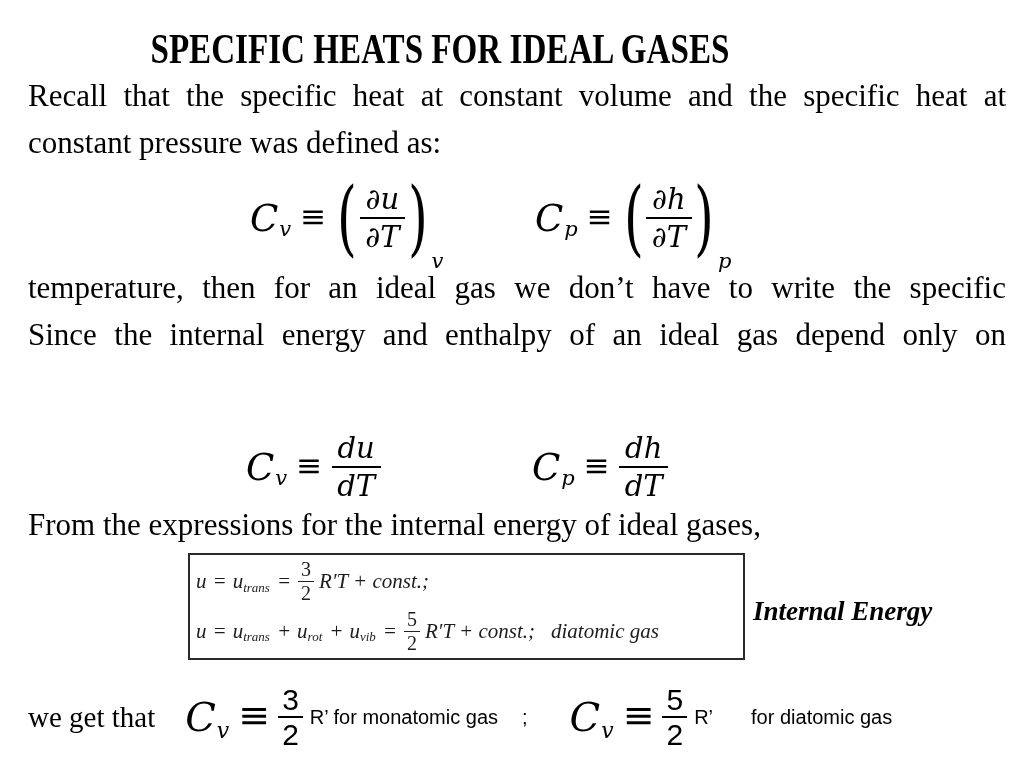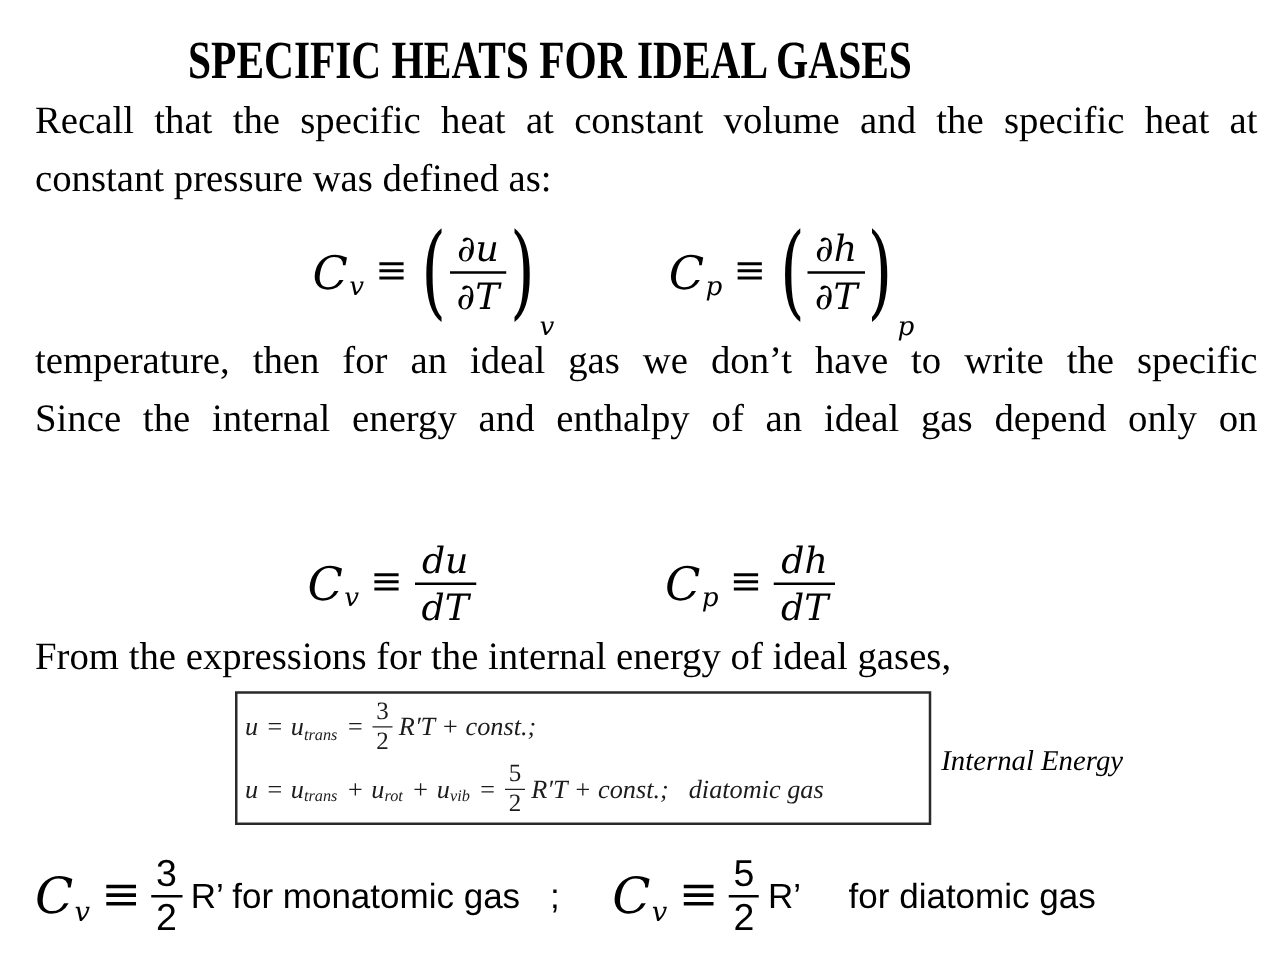--- a/index.html
+++ b/index.html
@@ -43,35 +43,35 @@
   .bline{display:flex;align-items:center;white-space:nowrap;font-style:italic;font-size:21px;
          font-family:"Liberation Serif",serif;}
   .bi{display:inline-block;}
   .bop{display:inline-block;margin:0 6px;}
   .bsub{font-size:13px;transform:translateY(6px);display:inline-block;margin-right:1px;}
   .bfrac{display:inline-flex;flex-direction:column;align-items:center;font-style:normal;
          font-size:20px;line-height:1.05;margin:0 5px 0 1px;}
   .bfrac .bfn{border-bottom:1.5px solid #222;padding:0 3px 1px;}
   .bfrac .bfd{padding:1px 3px 0;}
   .bgas{margin-left:16px;}
-  .caption{left:753px;top:596px;font-weight:normal;font-style:italic;font-size:23px;white-space:nowrap;}
+  .caption{left:753px;top:596px;font-weight:bold;font-style:italic;font-size:27px;white-space:nowrap;}
 
   
   .bottom{left:28px;top:680px;height:74px;display:flex;align-items:center;white-space:nowrap;}
   .b-prefix{font-size:29px;margin-right:30px;}
   .b-eq{display:flex;align-items:center;font-style:italic;
         font-family:"DejaVu Serif","Liberation Serif",serif;}
   .b-sym{font-size:40px;}
   .b-sub{font-size:22px;transform:translateY(13px);display:inline-block;margin:0 4px 0 1px;}
   .b-equiv{font-style:normal;font-size:38px;margin:0 8px 0 5px;transform:translateY(-2px);}
   .b-frac{display:inline-flex;flex-direction:column;align-items:center;font-style:normal;
           font-family:"Liberation Sans",sans-serif;font-size:30px;line-height:1.05;}
   .b-frac .b-fn{border-bottom:2.5px solid #000;padding:0 4px 1px;}
   .b-frac .b-fd{padding:1px 4px 0;}
-  .b-sans{font-family:"Liberation Sans",sans-serif;font-size:28px;}
+  .b-sans{font-family:"Liberation Sans",sans-serif;font-size:20px;}
   .b-suffix{margin-left:7px;}
   .b-semi{margin-left:24px;}
   .b-eq2{margin-left:42px;}
   .b-tail{margin-left:38px;}
 </style>
 </head>
 <body>
 
 <div class="abs title">
   <span class="title-in">SPECIFIC HEATS FOR IDEAL GASES</span>
@@ -165,20 +165,21 @@
         <span class="bfd">2</span>
       </span>
     <span class="bi">R′T + const.;</span>
     <span class="bi bgas">diatomic gas</span>
   </div>
 </div>
 
 <div class="abs caption">Internal Energy</div>
 
 <div class="abs bottom">
+  <span class="b-prefix">we get that</span>
   <span class="b-eq">
     <span class="b-sym">C</span>
       <span class="b-sub">v</span>
     <span class="b-equiv">≡</span>
     <span class="b-frac">
         <span class="b-fn">3</span>
         <span class="b-fd">2</span>
       </span>
   </span>
   <span class="b-sans b-suffix">R’ for monatomic gas</span>

